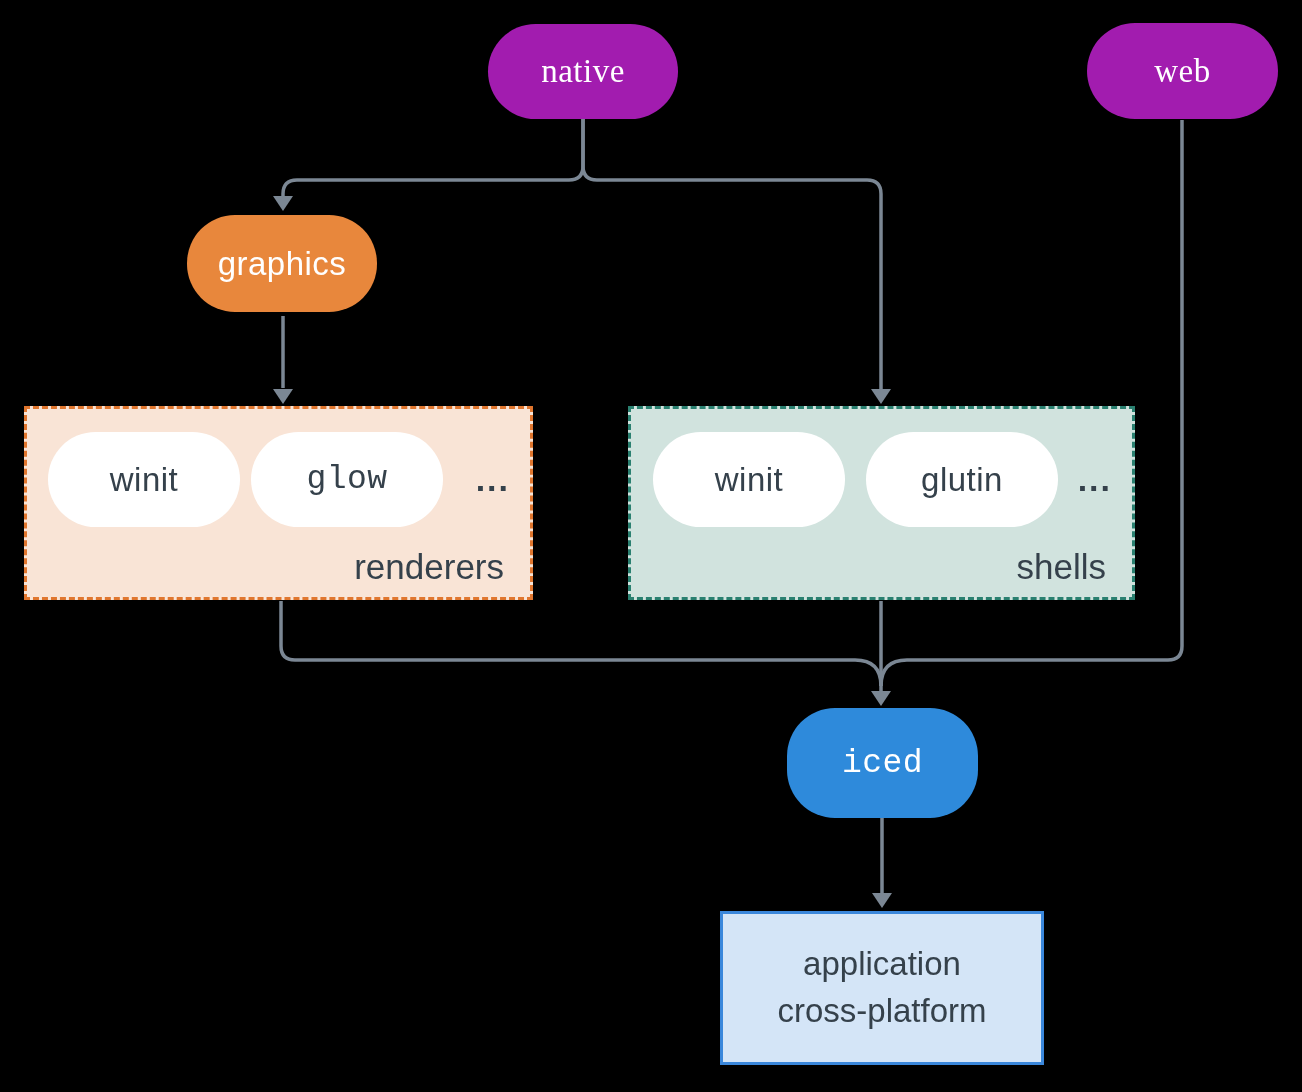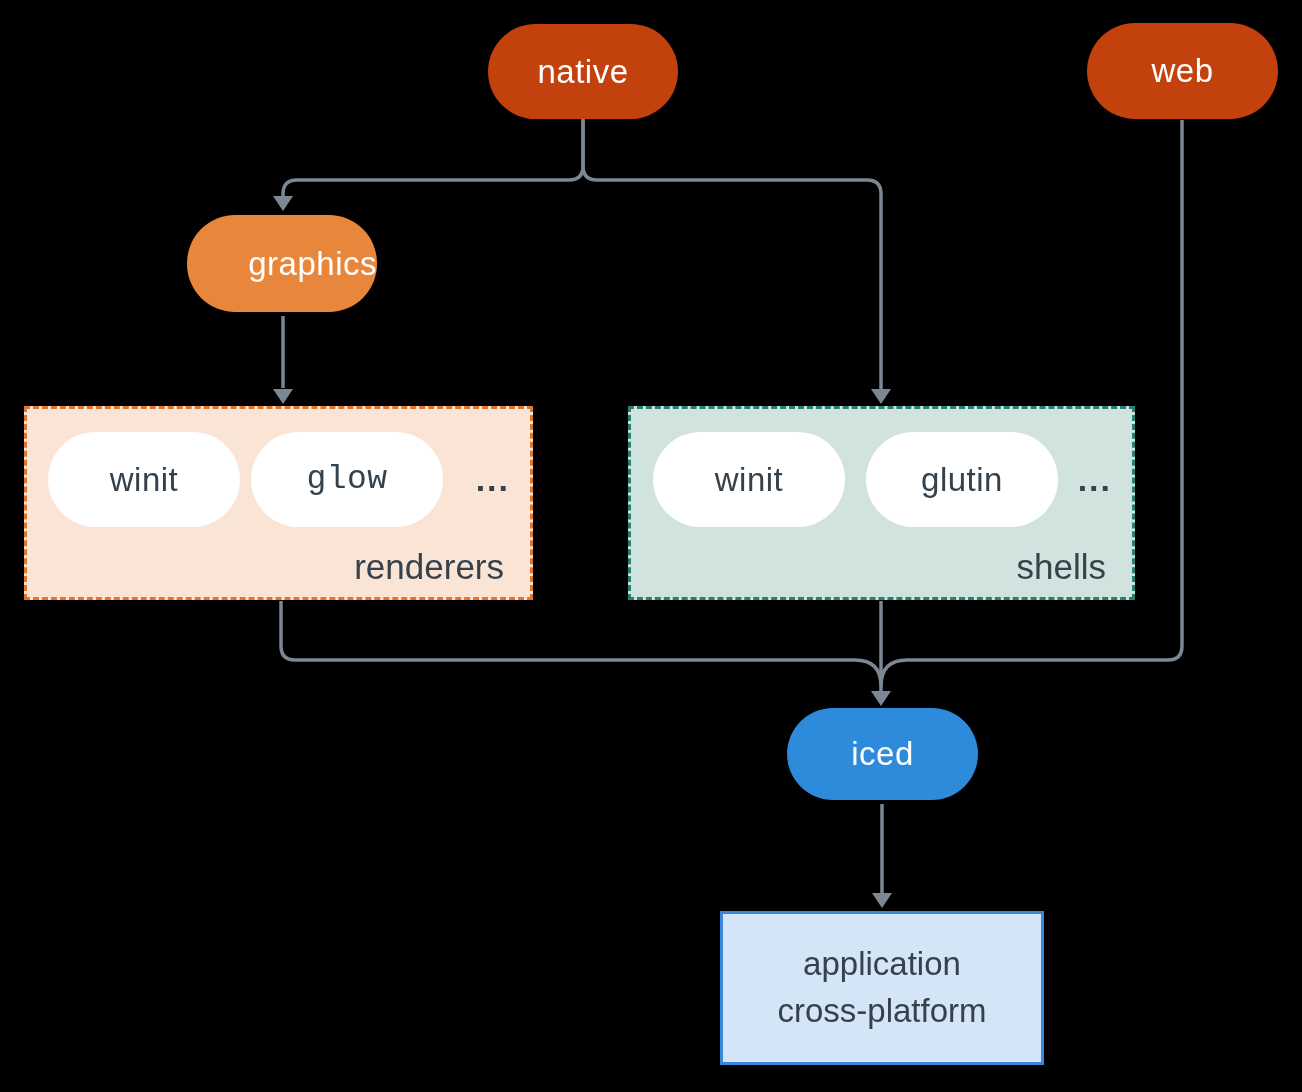--- a/index.html
+++ b/index.html
@@ -12,29 +12,29 @@
     position: relative; width: 1302px; height: 1092px; background: #000000;
   }
   .connectors {
     position: absolute; left: 0; top: 0; width: 1302px; height: 1092px;
     pointer-events: none;
   }
   .pill {
     position: absolute; display: flex; align-items: center; justify-content: center;
     border-radius: 48px; font-size: 33px; letter-spacing: 0.5px;
   }
-  .pill--platform { background: #c2410c; color: #ffffff; }
+  .pill--platform { background: #a21caf; color: #ffffff; font-family: Liberation Serif, serif; }
   .pill--graphics { background: #e8873c; color: #ffffff; }
   .pill--iced     { background: #2e8adb; color: #ffffff; }
   .pill--white    { background: #ffffff; color: #35414b; }
 
   .pill--native   { left: 488px; top: 24px;  width: 190px; height: 95px; }
   .pill--web      { left: 1087px; top: 23px; width: 191px; height: 96px; }
-  .pill--graphics { left: 187px; top: 215px; width: 190px; height: 97px; justify-content: flex-end; }
-  .pill--iced-pos { left: 787px; top: 708px; width: 191px; height: 92px; }
+  .pill--graphics { left: 187px; top: 215px; width: 190px; height: 97px; }
+  .pill--iced-pos { left: 787px; top: 708px; width: 191px; height: 110px; font-family: Liberation Mono, monospace; }
 
   .group {
     position: absolute; top: 406px; height: 194px;
   }
   .group--renderers {
     left: 24px; width: 509px;
     background: #f9e4d6; border: 3px dashed #e0762e;
   }
   .group--shells {
     left: 628px; width: 507px;

